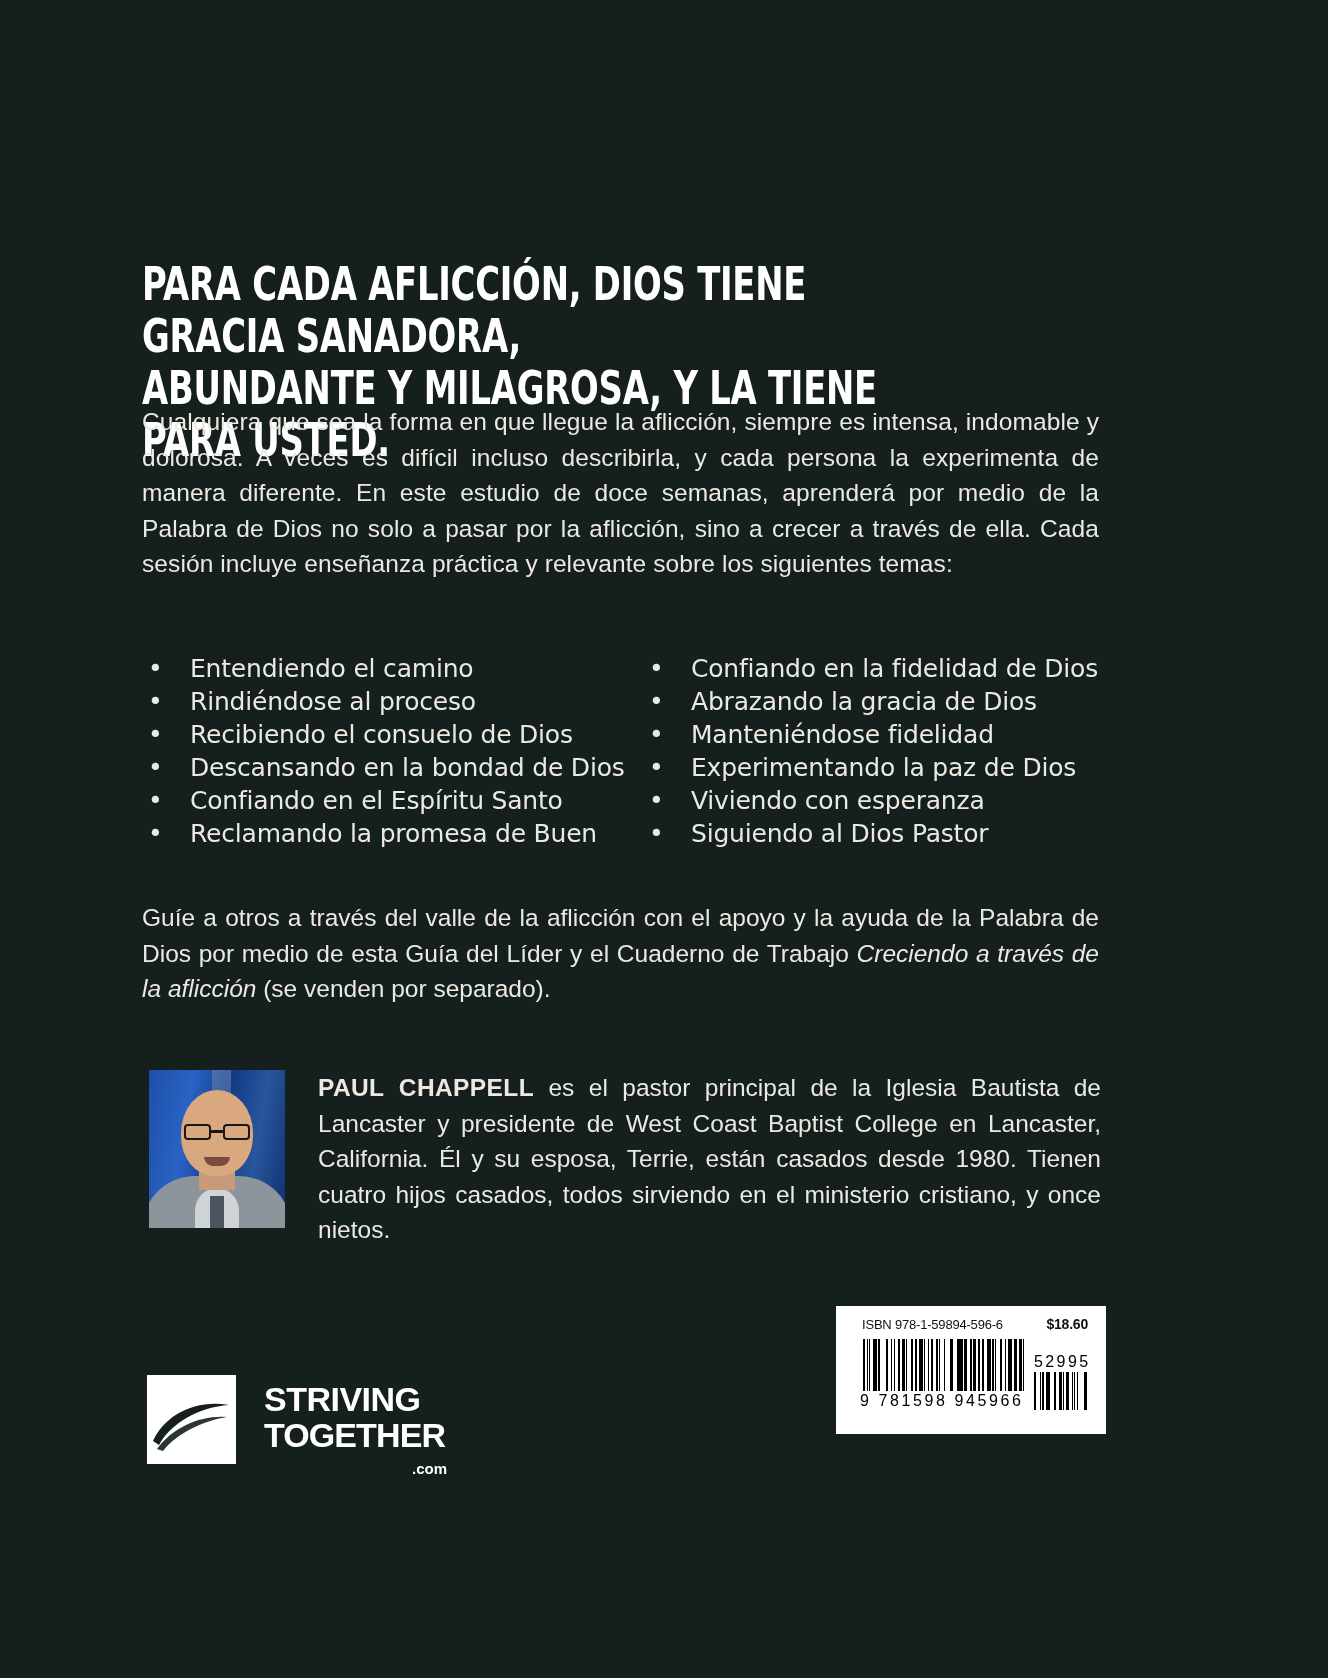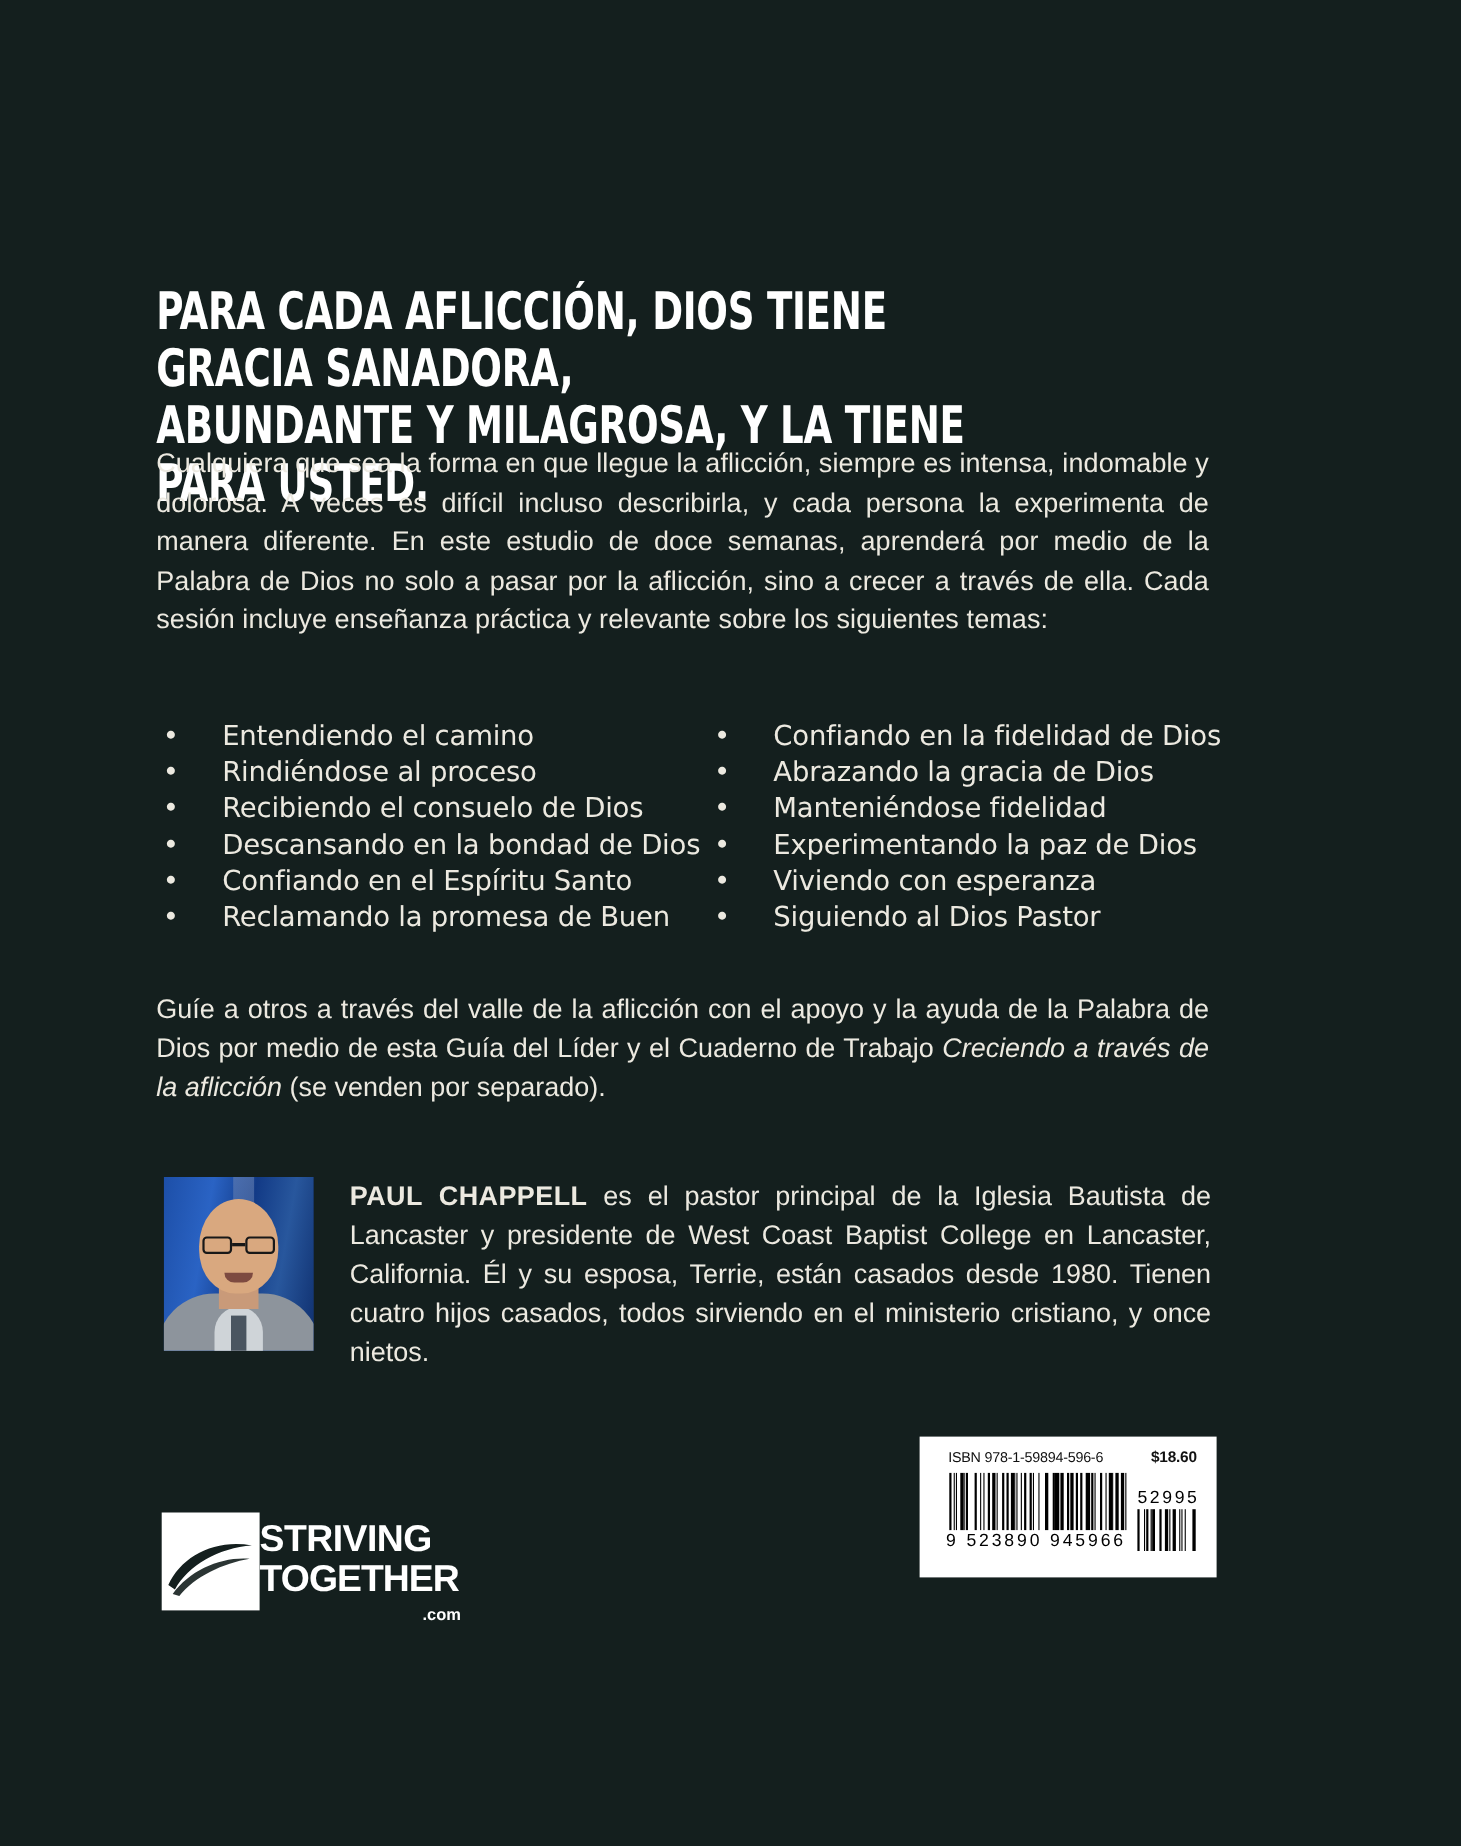--- a/index.html
+++ b/index.html
@@ -78,21 +78,21 @@
     letter-spacing: -0.2px;
   }
   .bul-dot {
     flex: 0 0 48px;
     text-align: left;
     color: #ece9e0;
     font-size: 25px;
     line-height: 33px;
     padding-left: 6px;
   }
-  .bul-text { flex: 1 1 auto; margin-left: 12px; }
+  .bul-text { flex: 1 1 auto; }
 
   
   .closing {
     position: absolute;
     left: 142px;
     top: 900px;
     width: 957px;
     color: #ece9e0;
     font-size: 24.5px;
     line-height: 35.5px;
@@ -198,21 +198,21 @@
   .logo-mark {
     position: relative;
     width: 89px;
     height: 89px;
     background: #ffffff;
     flex: 0 0 89px;
     overflow: hidden;
   }
   .logo-mark svg { position: absolute; left: 0; top: 0; }
   .logo-words {
-    padding-left: 0;
+    padding-left: 28px;
     padding-top: 6px;
     color: #ffffff;
     font-weight: 700;
     font-size: 34px;
     line-height: 36px;
     letter-spacing: -0.5px;
     font-family: "Liberation Sans", sans-serif;
     position: relative;
   }
   .logo-words .l2 { letter-spacing: -0.9px; }
@@ -517,21 +517,21 @@
             <i style="width: 3px;"></i>
             <i style="width: 2px; background: transparent;"></i>
             <i style="width: 3px;"></i>
             <i style="background: transparent;"></i>
             <i style="width: 0px;"></i>
             <i style="width: 1px; background: transparent;"></i>
             <i style="width: 0px;"></i>
             <i style="width: 0px; background: transparent;"></i>
             <i style="width: 1px;"></i>
           </div>
-        <span class="bc-digits">9 523890 945966</span>
+        <span class="bc-digits">9 781598 945966</span>
       </div>
       <div class="bc-addon">
         <div class="bc-addon-num">52995</div>
         <div class="bc-bars" id="bars-addon">
             <i style="width: 2px;"></i>
             <i style="width: 3px; background: transparent;"></i>
             <i></i>
             <i style="width: 0px; background: transparent;"></i>
             <i></i>
             <i style="width: 1px; background: transparent;"></i>

